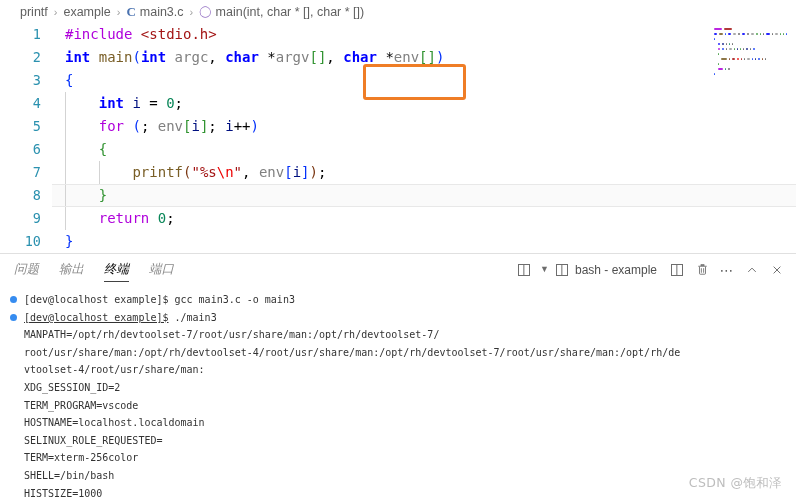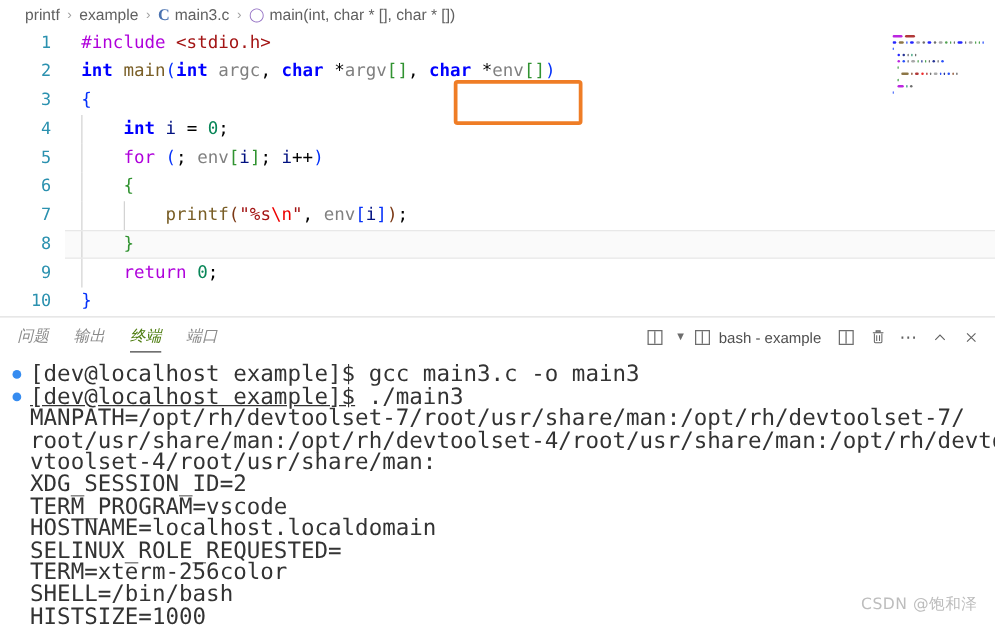--- a/index.html
+++ b/index.html
@@ -99,21 +99,21 @@
   .panel-head{
     position:relative;height:31px;display:flex;align-items:center;
     padding-left:14px;box-sizing:border-box;
   }
   .ptab{
     font-size:12.5px;color:#8a8a8a;margin-right:20px;height:31px;
     display:flex;align-items:center;cursor:pointer;position:relative;
     font-family:"DejaVu Sans","Liberation Sans",sans-serif;
     font-style:italic;
   }
-  .ptab.active{color:#4d7c0f;}
+  .ptab.active{color:#000000;}
   .ptab.active:after{
     content:"";position:absolute;left:0;right:0;bottom:3px;height:1px;background:#424242;
   }
   .panel-actions{
     position:absolute;right:8px;top:0;height:31px;display:flex;align-items:center;gap:3px;
   }
   .pact{
     width:22px;height:22px;display:flex;align-items:center;justify-content:center;
     cursor:pointer;color:#616161;
   }
@@ -127,21 +127,21 @@
     content:"";position:absolute;left:50%;top:0;bottom:0;width:1.3px;background:#6d6d6d;
     transform:translateX(-50%);
   }
   .chev{font-size:9px;color:#6d6d6d;line-height:1;}
 
   
   .term{
     position:absolute;left:0;top:31px;right:0;bottom:0;
     padding:6px 8px 0 8px;box-sizing:border-box;
     font-family:"DejaVu Sans Mono","Liberation Mono",monospace;
-    font-size:18px;line-height:17.6px;color:#333333;
+    font-size:10px;line-height:17.6px;color:#333333;
     overflow:hidden;white-space:pre;
   }
   .tline{position:relative;padding-left:16px;height:17.6px;}
   .tdot{
     position:absolute;left:2px;top:5px;width:7px;height:7px;border-radius:50%;
     background:#368cf0;
   }
   .thost{color:#333333;}
   .thost.link{text-decoration:underline;}
 

